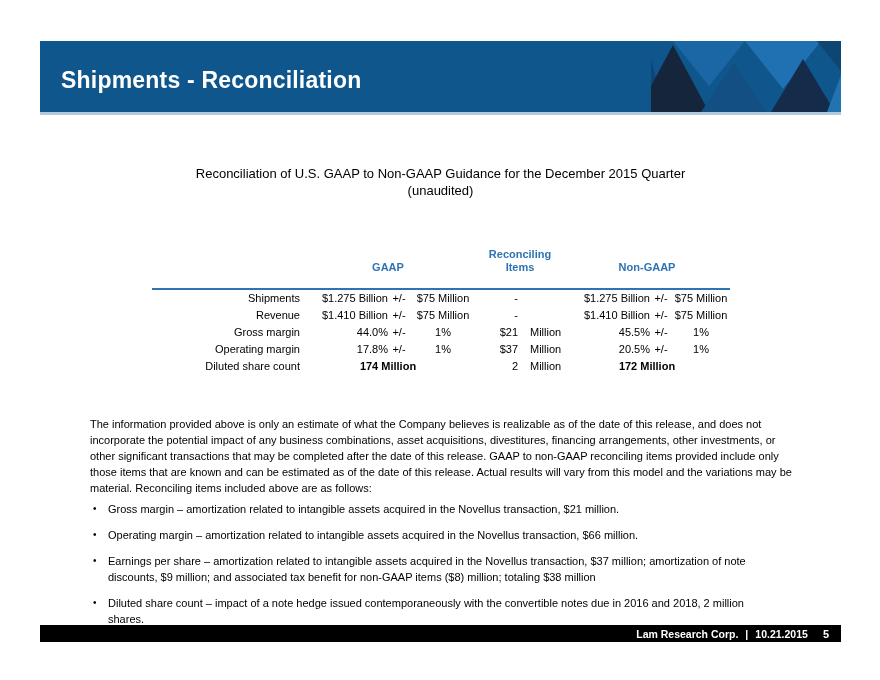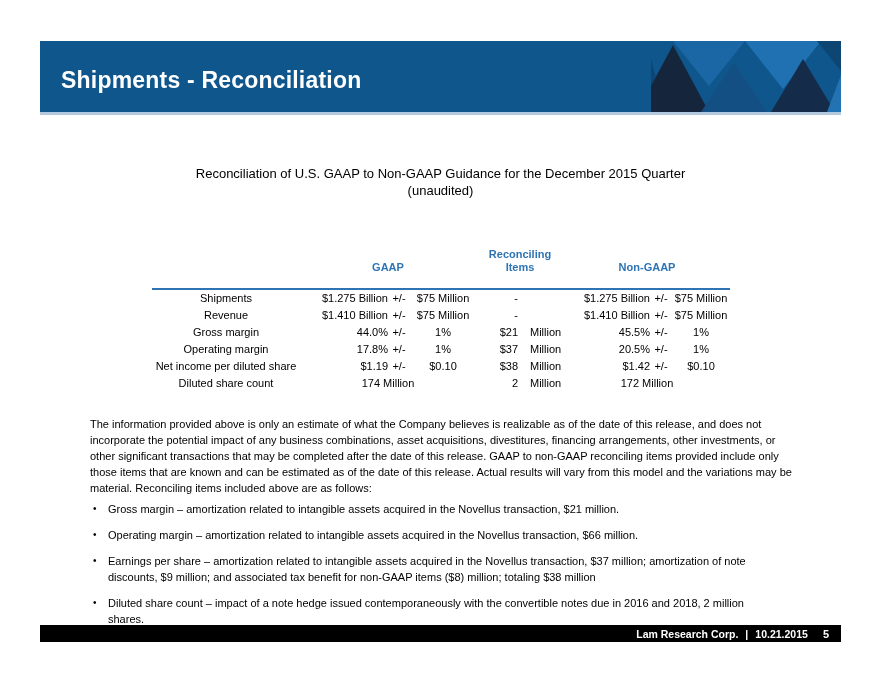--- a/index.html
+++ b/index.html
@@ -75,27 +75,27 @@
     border-bottom: 2px solid #2e74b5;
     padding-bottom: 14px;
     line-height: 13px;
     text-align: center;
   }
   .recon-table tbody td {
     height: 17px;
     vertical-align: middle;
     white-space: nowrap;
   }
-  .recon-table .c-label   { text-align: center; margin-top: 16px; }
+  .recon-table .c-label   { text-align: right; margin-top: 16px; }
   .recon-table .c-val     { text-align: right; }
   .recon-table .c-pm      { text-align: center; }
   .recon-table .c-tol     { text-align: center; }
   .recon-table .c-recval  { text-align: right; padding-right: 4px; }
   .recon-table .c-recunit { text-align: left;  padding-left: 8px; }
-  .recon-table .c-span    { text-align: center; }
+  .recon-table .c-span    { text-align: center; font-weight: bold; }
 
   
   .disclaimer {
     position: absolute;
     left: 90px; top: 416px;
     width: 705px;
     font-size: 11px;
     line-height: 16px;
     color: #000;
   }
@@ -221,31 +221,20 @@
         <td class="c-val">17.8%</td>
         <td class="c-pm">+/-</td>
         <td class="c-tol">1%</td>
         <td class="c-recval">$37</td>
         <td class="c-recunit">Million</td>
         <td class="c-val">20.5%</td>
         <td class="c-pm">+/-</td>
         <td class="c-tol">1%</td>
       </tr>
       <tr>
-        <td class="c-label">Net income per diluted share</td>
-        <td class="c-val">$1.19</td>
-        <td class="c-pm">+/-</td>
-        <td class="c-tol">$0.10</td>
-        <td class="c-recval">$38</td>
-        <td class="c-recunit">Million</td>
-        <td class="c-val">$1.42</td>
-        <td class="c-pm">+/-</td>
-        <td class="c-tol">$0.10</td>
-      </tr>
-      <tr>
         <td class="c-label">Diluted share count</td>
         <td class="c-span" colspan="3">174 Million</td>
         <td class="c-recval">2</td>
         <td class="c-recunit">Million</td>
         <td class="c-span" colspan="3">172 Million</td>
       </tr>
     </tbody>
   </table>
 
   <div class="disclaimer">The information provided above is only an estimate of what the Company believes is realizable as of the date of this release, and does not incorporate the potential impact of any business combinations, asset acquisitions, divestitures, financing arrangements, other investments, or other significant transactions that may be completed after the date of this release. GAAP to non-GAAP reconciling items provided include only those items that are known and can be estimated as of the date of this release. Actual results will vary from this model and the variations may be material. Reconciling items included above are as follows:</div>

